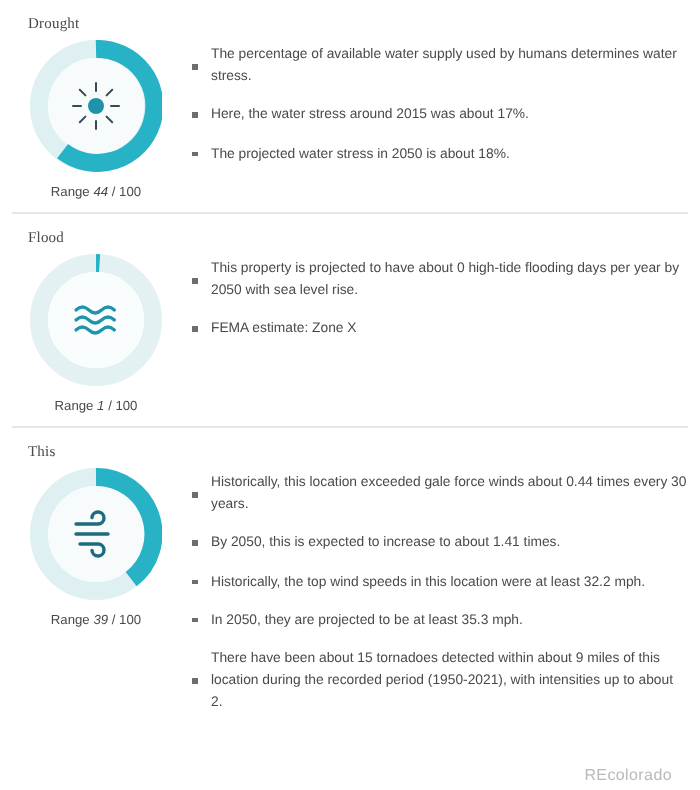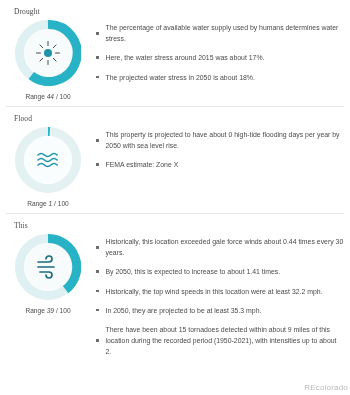--- a/index.html
+++ b/index.html
@@ -58,21 +58,21 @@
     margin:4px 7px 0 0;
   }
   .bullet .txt{
     font-size:6.9px;
     line-height:1.62;
     color:#4a4a4a;
   }
   .bullet.mid .dot{margin-top:10px;}
   .watermark{
     position:absolute;
-    right:2px;bottom:3px;
+    right:14px;bottom:3px;
     font-size:8px;
     color:#b9b9b9;
     letter-spacing:.2px;
   }
 </style>
 </head>
 <body>
 
 <div class="section">
   <div class="sec-title">Drought</div>

